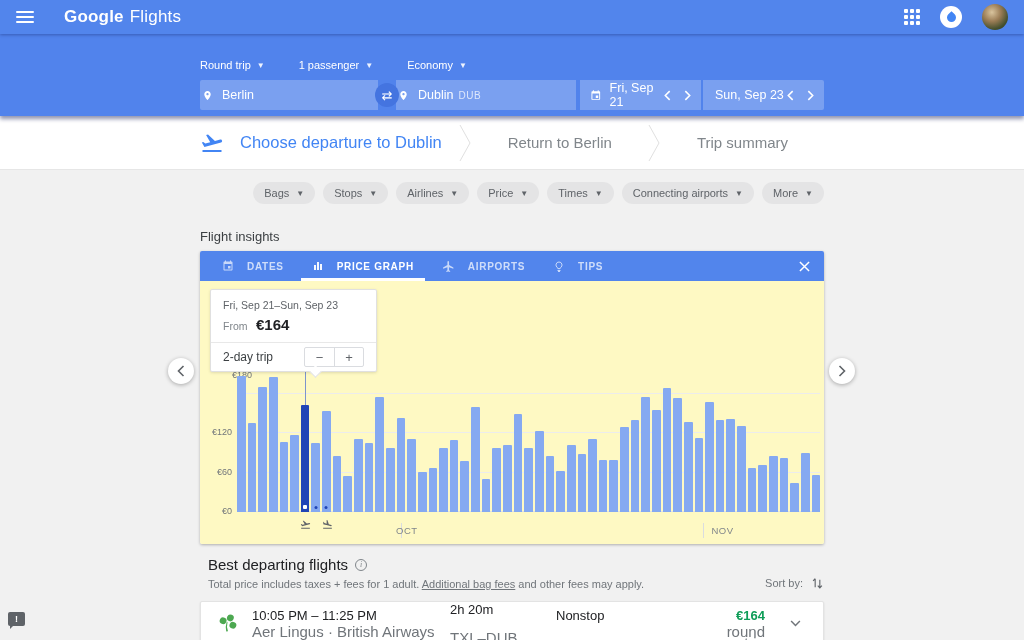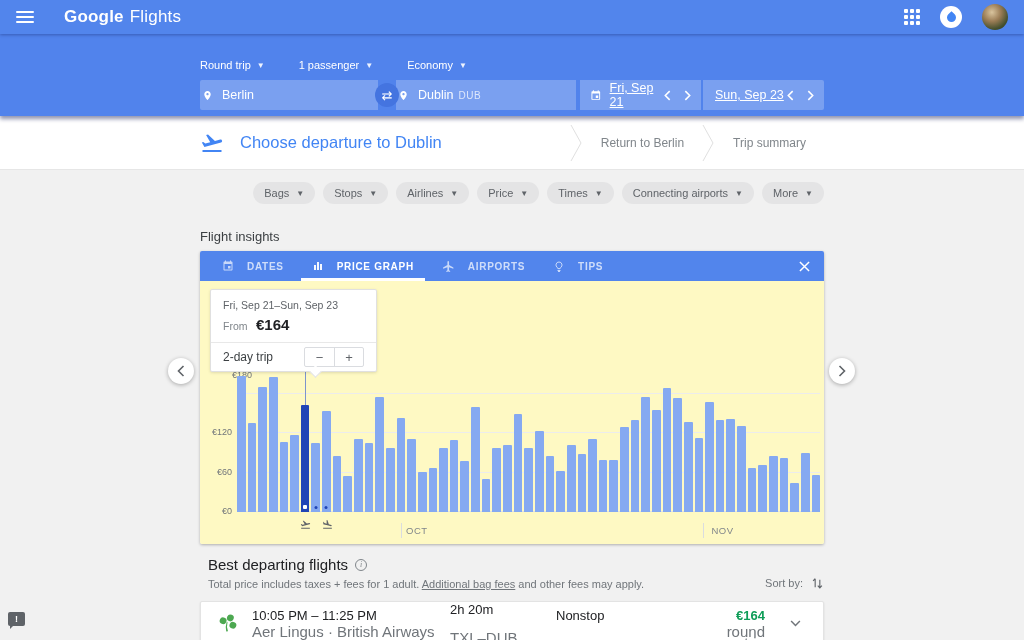--- a/index.html
+++ b/index.html
@@ -34,30 +34,30 @@
   .fields-row { display:flex; margin-top:9px; height:30px; position:relative; }
   .field { background:rgba(255,255,255,.24); display:flex; align-items:center; padding:0 2px; color:#fff; font-size:12.5px; }
   .field svg { flex:0 0 auto; }
   .field .ftext { margin-left:9px; }
   .field.origin { width:178px; border-radius:2px 0 0 2px; }
   .field.dest { width:180px; margin-left:18px; }
   .code { font-size:10px; color:rgba(255,255,255,.75); margin-left:5px; letter-spacing:.5px; }
   .swap-btn { position:absolute; left:175px; top:3px; width:24px; height:24px; border-radius:50%;
     background:#4474E0; display:flex; align-items:center; justify-content:center; color:#fff; font-size:13px; z-index:2; cursor:pointer; }
   .dates-group { margin-left:4px; flex:1; background:rgba(255,255,255,.24); display:flex; border-radius:0 2px 2px 0; }
-  .date-cell { flex:1; display:flex; align-items:center; padding:3px 10px; color:#fff; font-size:12.5px;text-decoration:underline; }
+  .date-cell { flex:1; display:flex; align-items:center; padding:3px 10px; color:#fff; font-size:12.5px; }
   .date-cell.first { border-right:2px solid #5183EC; }
   .date-text { margin-left:8px; }
   .date-chevs { margin-left:auto; display:flex; gap:13px; }
   .chev-btn { cursor:pointer; display:flex; align-items:center; }
   
   .page-header { height:54px; background:#fff; display:flex; align-items:center; padding:0 200px; border-bottom:1px solid #e6e6e6; position:relative; z-index:4; }
   .ph-title { color:#4285F4; font-size:16.5px; margin-left:16px; }
   .ph-steps { margin-left:auto; display:flex; align-items:center; height:100%; }
-  .step-label { font-size:12px; color:#80868B; margin:0 18px; cursor:pointer; white-space:nowrap; }
+  .step-label { font-size:15px; color:#80868B; margin:0 36px; cursor:pointer; white-space:nowrap; }
   
   .content { padding:0 200px; position:relative; }
   .chips-row { display:flex; justify-content:flex-end; gap:8px; margin-top:12px; }
   .chip { height:22px; background:#e4e4e5; border-radius:12px; display:flex; align-items:center; padding:0 11px; gap:7px;
     font-size:11px; color:#5F6368; font-weight:500; cursor:pointer; }
   .chip .caret { color:#5F6368; }
   .insights-label { margin-top:25px; font-size:13px; color:#3C4043; }
   .insights-card { margin-top:7px; border-radius:2px; box-shadow:0 1px 3px rgba(0,0,0,.28); }
   .tabs { height:30px; background:#5285EC; display:flex; align-items:stretch; padding-left:8px; border-radius:2px 2px 0 0; }
   .tab { display:flex; align-items:center; gap:13px; padding:0 14px; color:rgba(255,255,255,.72);
@@ -329,21 +329,21 @@
       <div id="plot-layer">
           <div class="gridline base" style="bottom: 32px;"></div>
           <div class="ylabel" style="bottom: 28px;">€0</div>
           <div class="gridline" style="bottom: 71.2825px;"></div>
           <div class="ylabel" style="bottom: 67.2825px;">€60</div>
           <div class="gridline" style="bottom: 110.565px;"></div>
           <div class="ylabel" style="bottom: 106.565px;">€120</div>
           <div class="gridline" style="bottom: 149.848px;"></div>
           <div class="ylabel" style="bottom: 164px; margin-left: 20px;">€180</div>
           <div class="month-divider" style="left: 201.3px;"></div>
-          <div class="month-label" style="left: 206px;">OCT</div>
+          <div class="month-label" style="left: 196px;">OCT</div>
           <div class="month-divider" style="left: 503.4px;"></div>
           <div class="month-label" style="left: 511.4px;">NOV</div>
           <svg viewBox="0 0 24 24" class="plane-mini" style="left: 100.4px;">
             <path d="M2.5 19h19v2h-19zM22.07 9.64c-.21-.8-1.04-1.28-1.84-1.06L14.92 10 8.03 3.57 6.1 4.08l4.13 7.15-4.97 1.33-1.97-1.54-1.45.39 2.59 4.49 16.57-4.43c.81-.23 1.28-1.05 1.07-1.83z" fill="#5f6368"></path>
           </svg>
           <svg viewBox="0 0 24 24" class="plane-mini" style="left: 121.6px;">
             <path d="M2.5 19h19v2h-19zM9.68 13.27l4.35 1.16 5.31 1.42c.8.21 1.62-.26 1.84-1.06.21-.8-.26-1.62-1.06-1.84l-5.31-1.42-2.76-9.02L10.12 2v8.28L5.15 8.95l-.93-2.32-1.45-.39v5.17l1.6.43z" fill="#5f6368"></path>
           </svg>
         </div>
       <div class="bars" id="bars">

